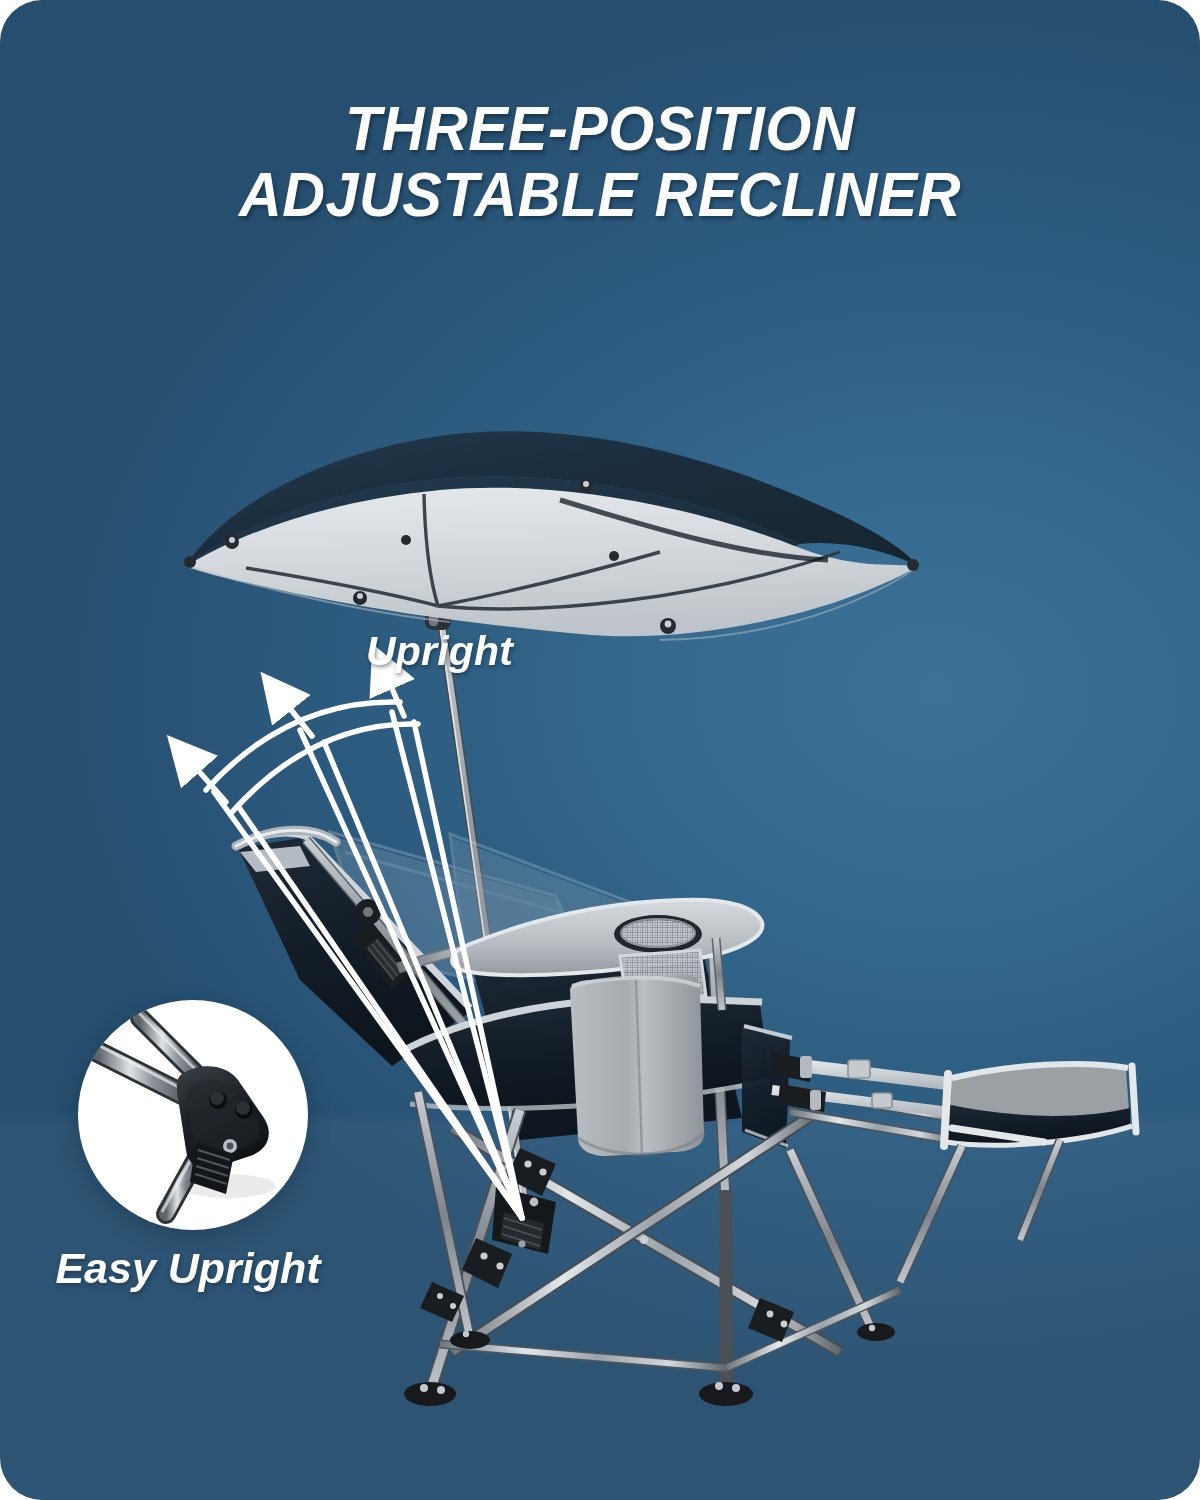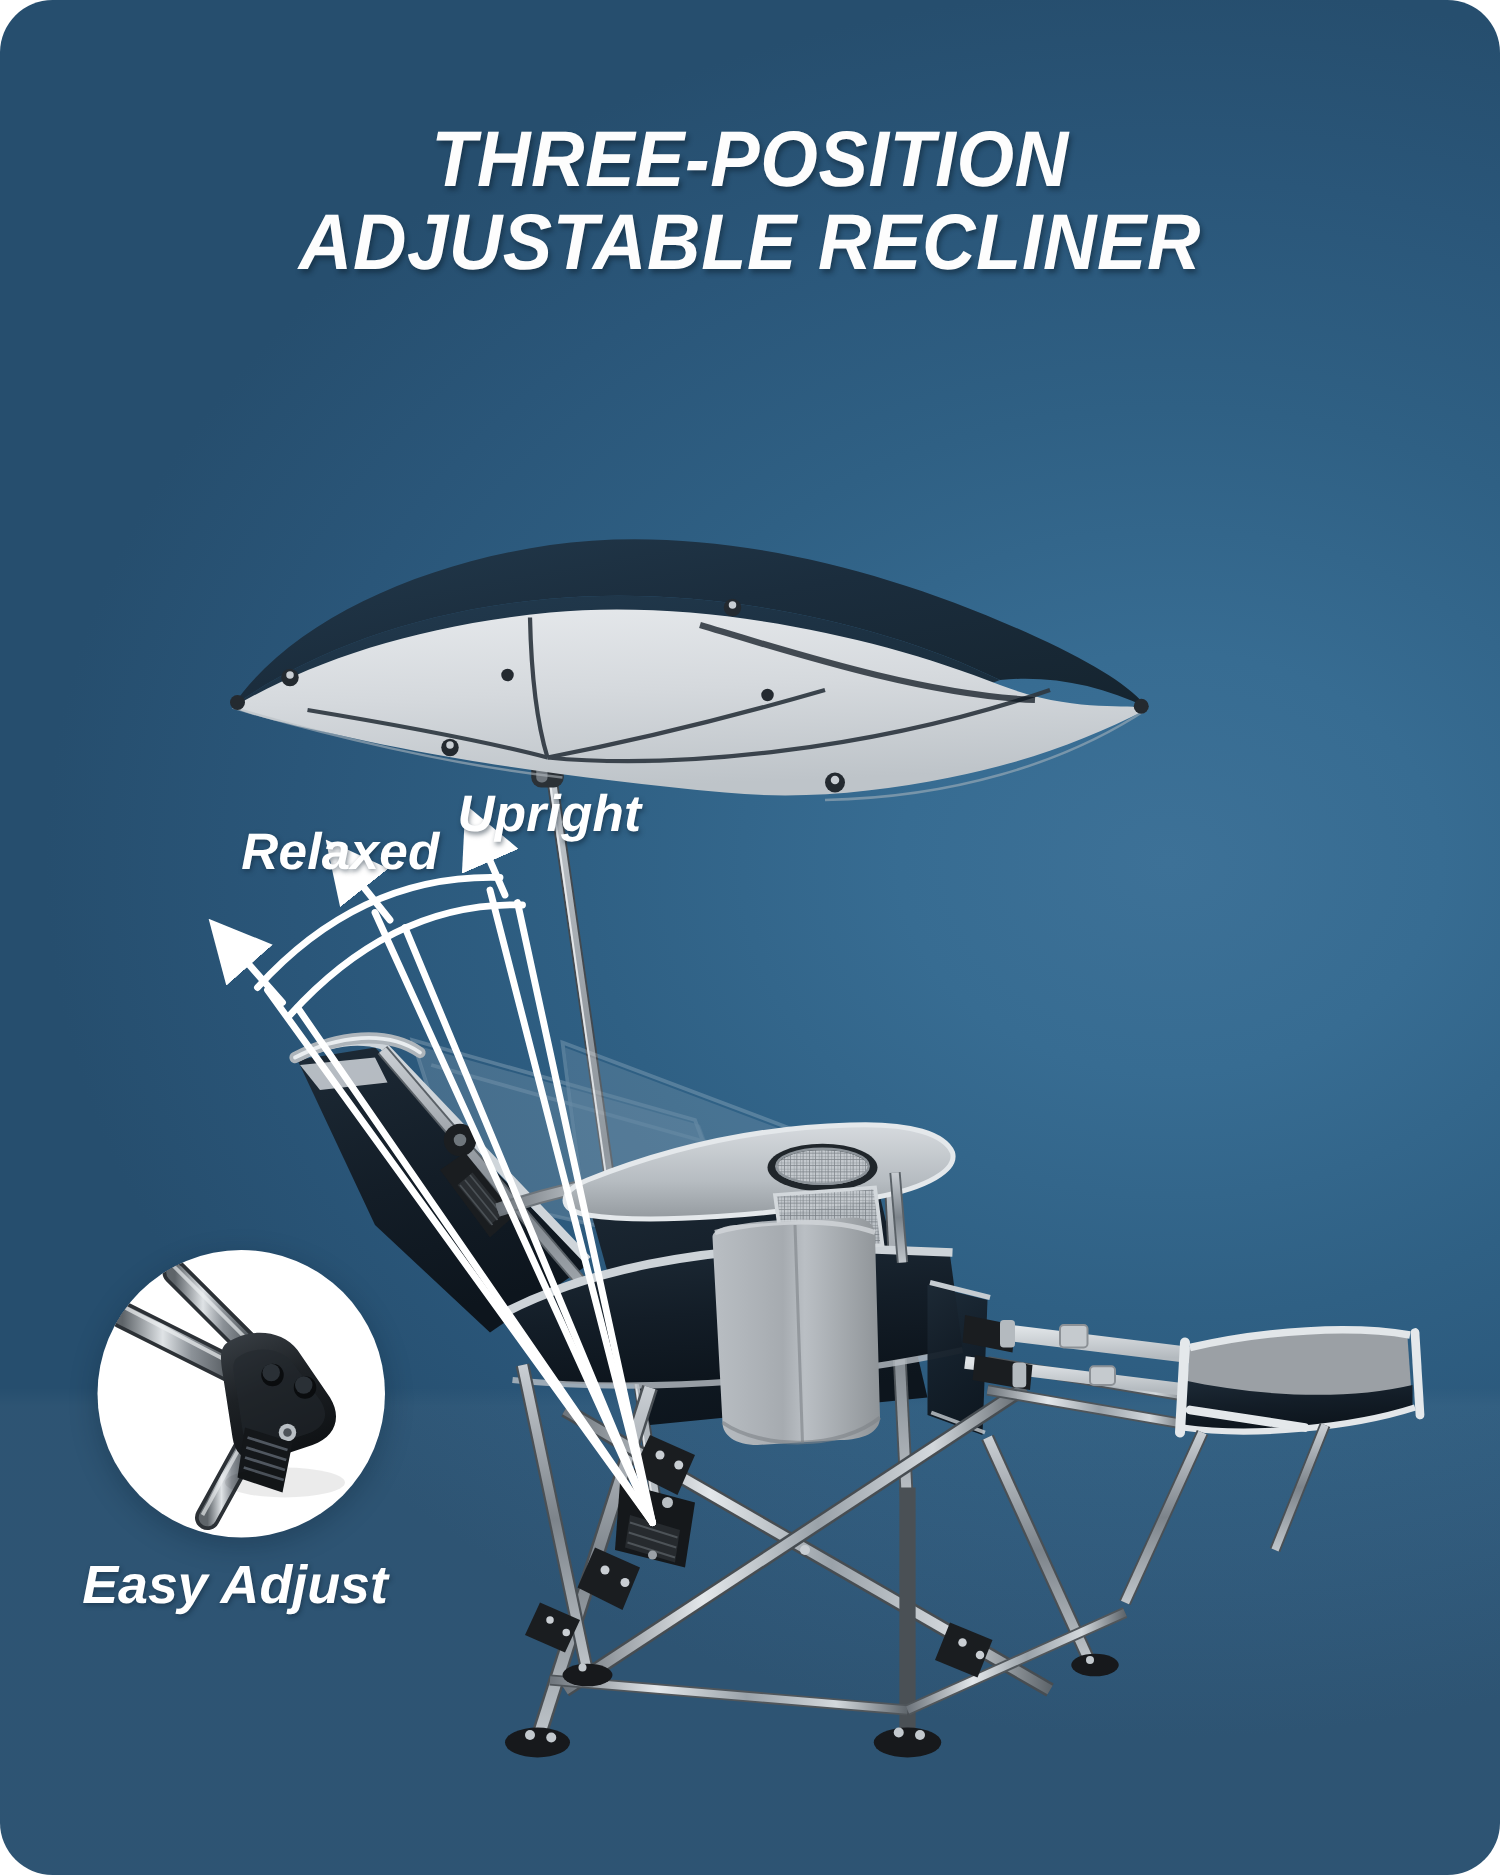--- a/index.html
+++ b/index.html
@@ -397,21 +397,20 @@
       <path d="M312 736 L288 706" marker-end="url(#ah)"></path>
       <path d="M404 716 L390 684" marker-end="url(#ah)"></path>
     </g>
   </svg>
 
   <div class="headline">
     <span>THREE-POSITION</span>
     <span>ADJUSTABLE RECLINER</span>
   </div>
 
-  <div class="poslabel" id="lbl-relaxed">Relaxed</div>
   <div class="poslabel" id="lbl-upright">Upright</div>
 
   <div id="inset">
     <svg width="230" height="230" viewBox="0 0 230 230" xmlns="http://www.w3.org/2000/svg">
       <defs>
         <linearGradient id="gTube" x1="0" y1="0" x2="1" y2="0">
           <stop offset="0" stop-color="#5e6469"></stop>
           <stop offset=".35" stop-color="#dfe3e6"></stop>
           <stop offset=".6" stop-color="#8c9298"></stop>
           <stop offset="1" stop-color="#4a5055"></stop>
@@ -460,16 +459,16 @@
           <path d="M119 158 L151 168"></path>
         <path d="M118 166 L150 176"></path>
           <path d="M117 174 L149 184"></path>
       </g>
 
       <ellipse cx="150" cy="186" rx="48" ry="12" fill="#000" opacity=".08"></ellipse>
     </svg>
   </div>
 
   <div class="inset-caption">
-    <span>Easy Adjust</span>
+    <span>Easy Upright</span>
   </div>
 
 </div>
 
 </body></html>

